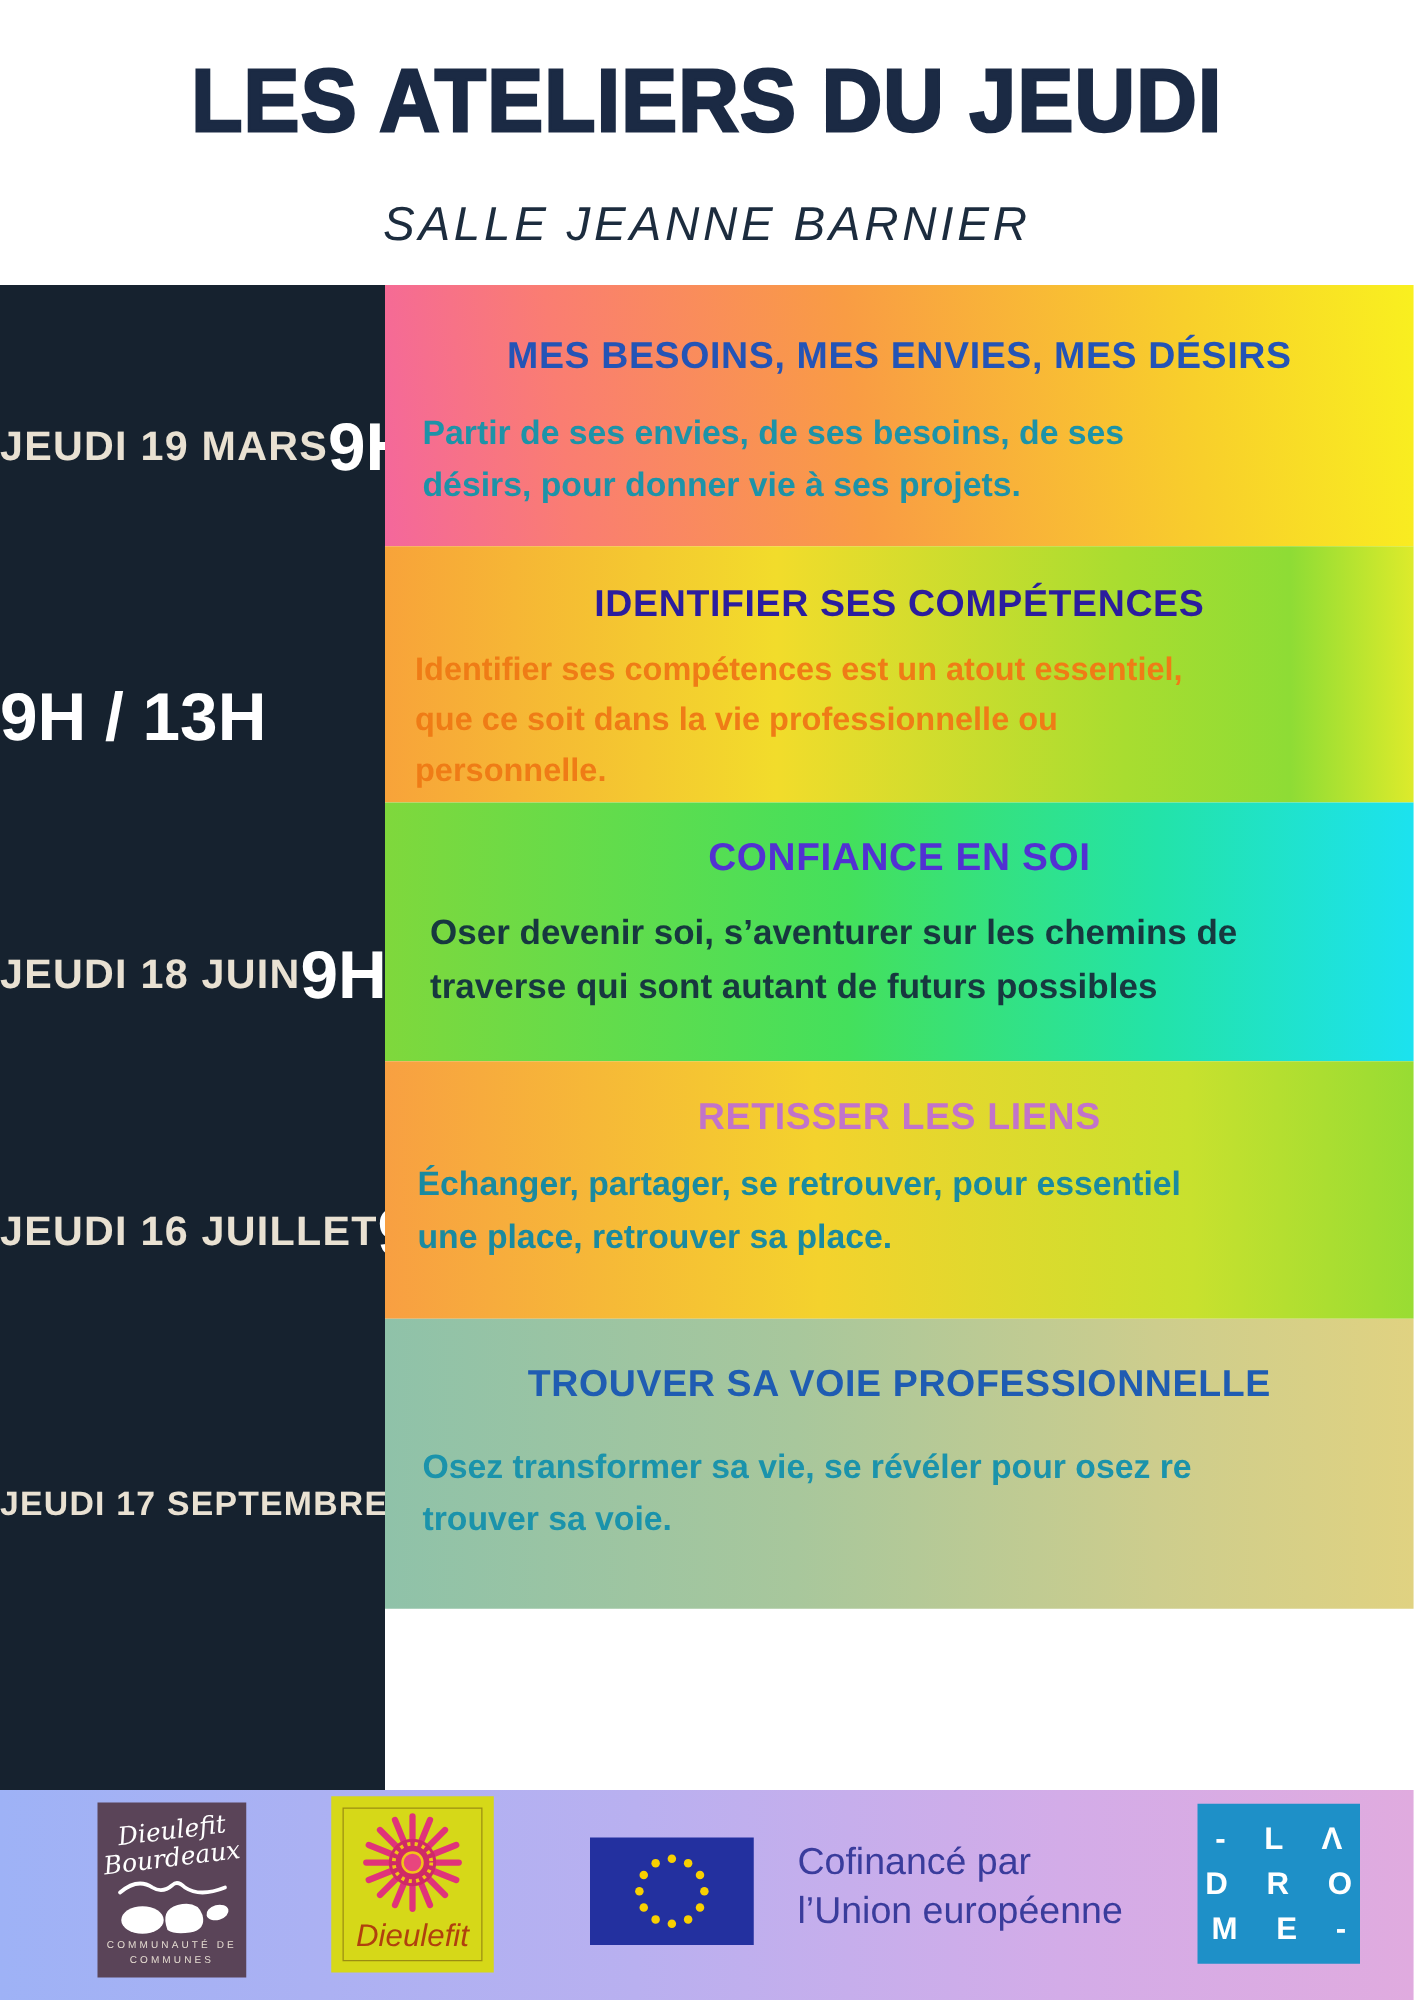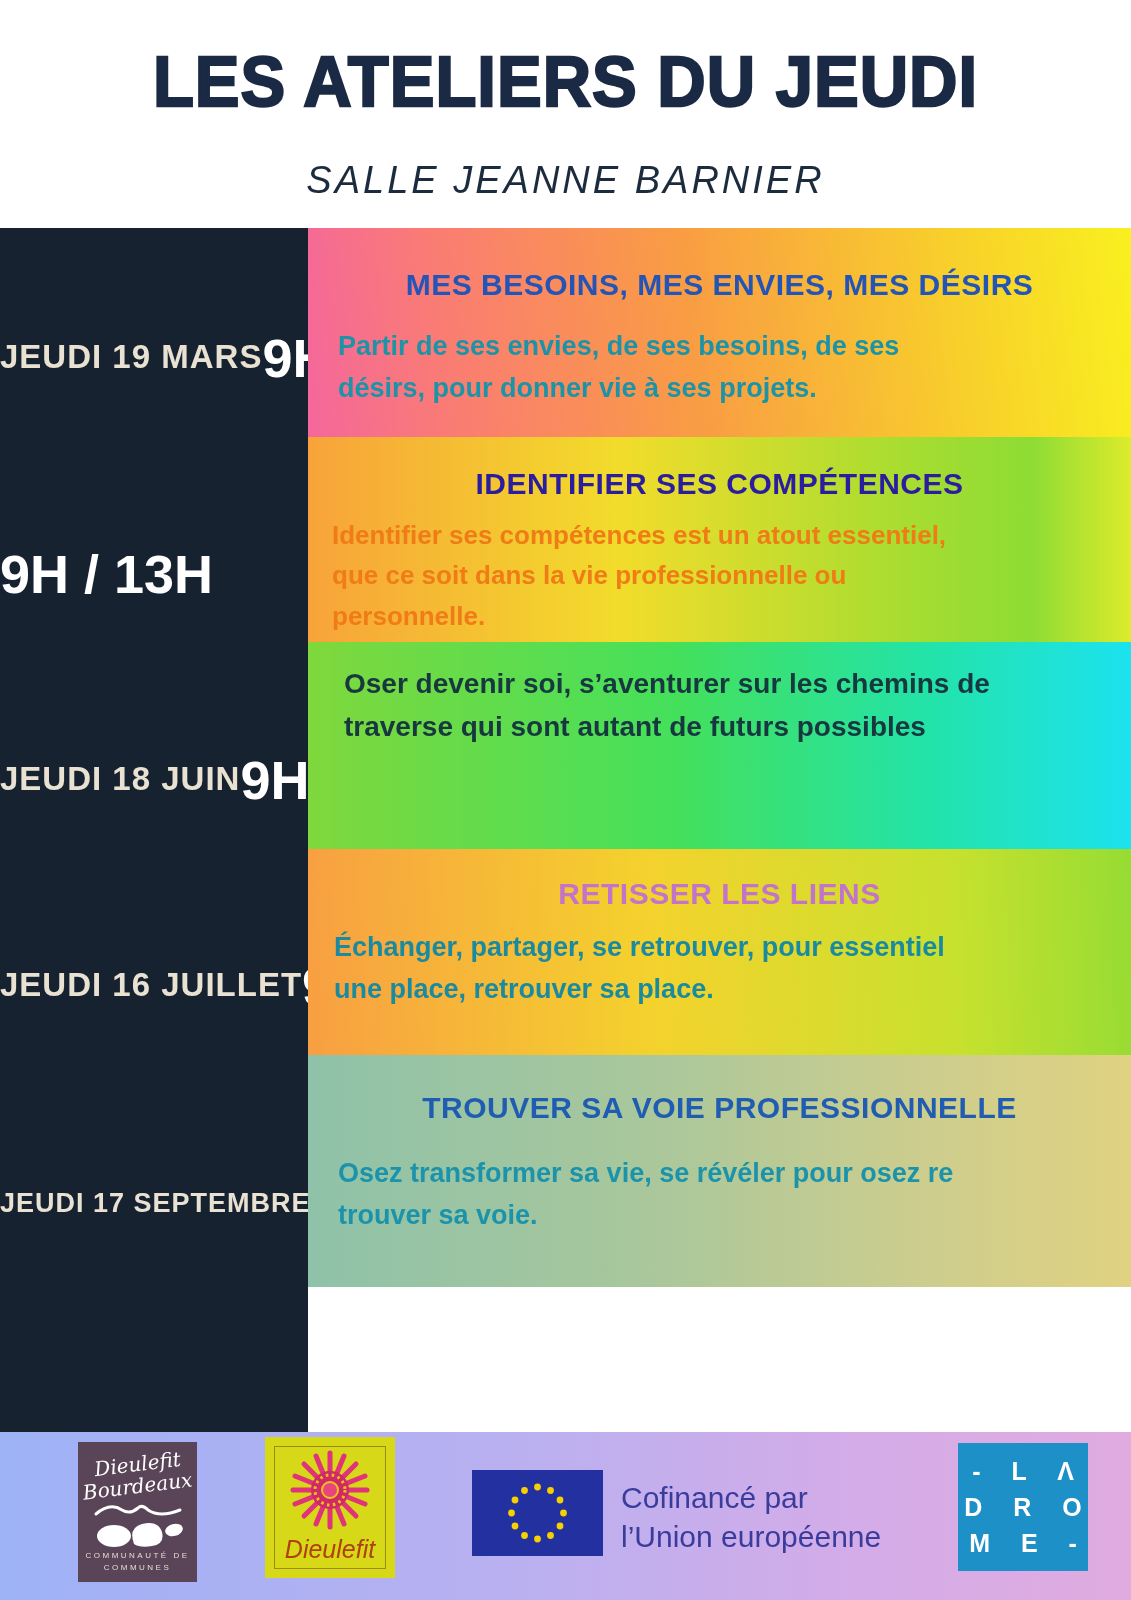--- a/index.html
+++ b/index.html
@@ -84,21 +84,21 @@
     background:#d6d818; text-align:center;
   }
   .dieulefit-inner {
     position:absolute; inset:9px; border:1.5px solid #9b8d12;
     display:flex; flex-direction:column; align-items:center;
   }
   .dieulefit-name {
     margin-top:2px; font-style:italic; font-size:25px; font-weight:500; color:#b0400e;
   }
 
-  .eu-group { position:absolute; left:472px; top:38px; display:flex; align-items:flex-end; }
+  .eu-group { position:absolute; left:472px; top:38px; display:flex; align-items:flex-start;gap:17px; }
   .eu-flag { width:131px; height:86px; background:#23309f; position:relative; flex:none; }
   .eu-text { margin-left:18px; font-size:30px; line-height:1.3; color:#3a3c9c; font-weight:500; white-space:pre-line; }
 
   .drome-logo {
     position:absolute; left:958px; top:11px; width:130px; height:128px;
     background:#1e90c8; display:flex; flex-direction:column; align-items:center; justify-content:center;
   }
   .drome-row {
     color:#ffffff; font-weight:700; font-size:25px; line-height:1.45;
     letter-spacing:12px; text-indent:12px; white-space:nowrap;
@@ -148,20 +148,21 @@
       </div>
 
       <div class="band band-2">
         <div class="band-title">IDENTIFIER SES COMPÉTENCES</div>
         <div class="band-body">Identifier ses compétences est un atout essentiel,
 que ce soit dans la vie professionnelle ou
 personnelle.</div>
       </div>
 
       <div class="band band-3">
+        <div class="band-title">CONFIANCE EN SOI</div>
         <div class="band-body">Oser devenir soi, s’aventurer sur les chemins de
 traverse qui sont autant de futurs possibles</div>
       </div>
 
       <div class="band band-4">
         <div class="band-title">RETISSER LES LIENS</div>
         <div class="band-body">Échanger, partager, se retrouver, pour essentiel
 une place, retrouver sa place.</div>
       </div>
 

